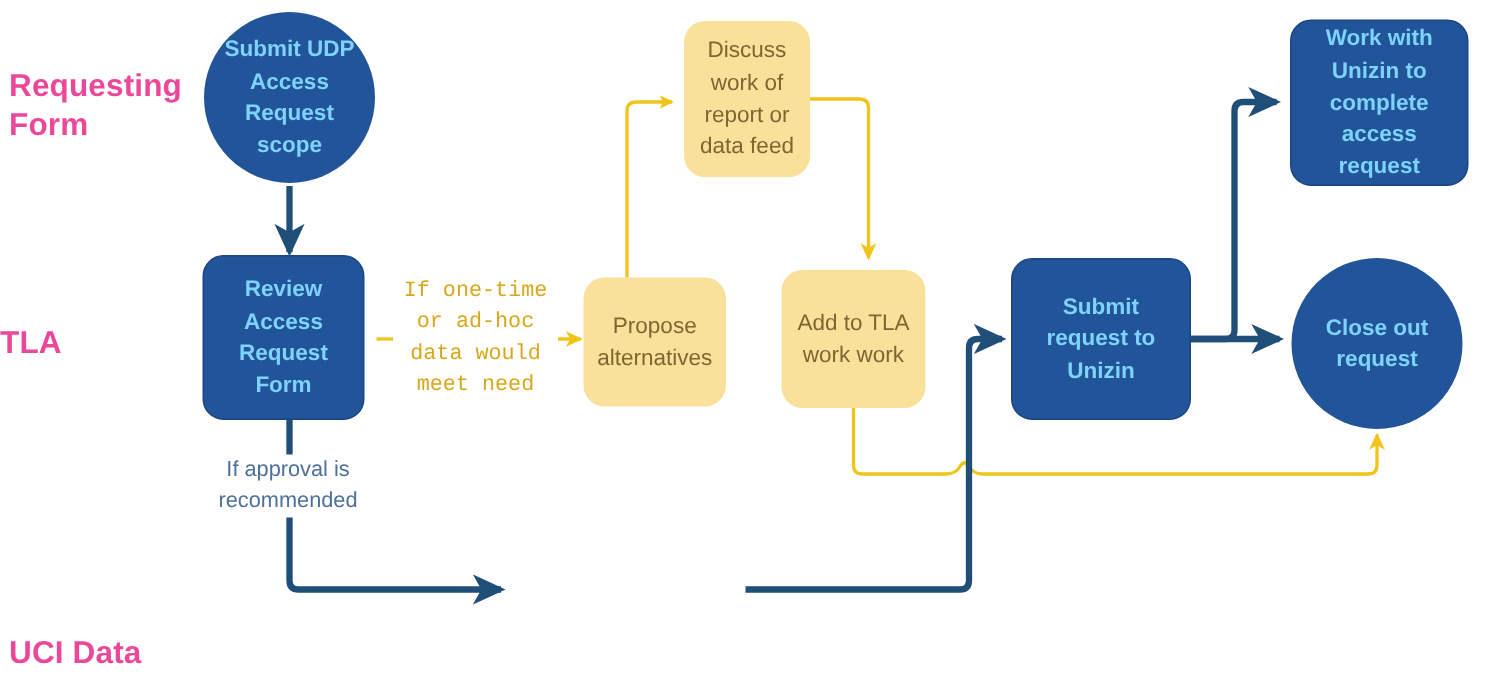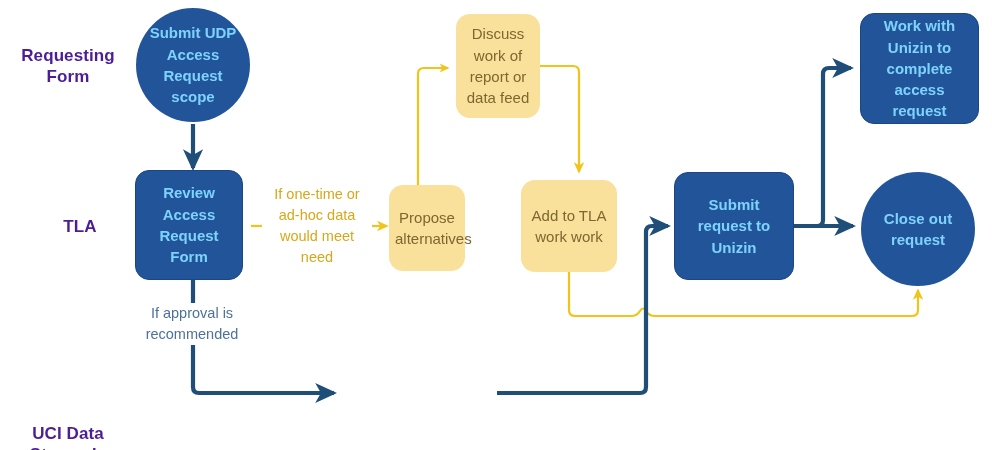--- a/index.html
+++ b/index.html
@@ -23,24 +23,24 @@
     top: 0;
     width: 992px;
     height: 450px;
     pointer-events: none;
   }
 
   
   .lane-label {
     position: absolute;
     font-weight: bold;
-    font-size: 17px;
+    font-size: 21px;
     line-height: 1.25;
-    color: #4c1d95;
-    text-align: center;
+    color: #ec4899;
+    text-align: left;
     letter-spacing: .1px;
   }
 
   
   .node {
     position: absolute;
     display: flex;
     align-items: center;
     justify-content: center;
     text-align: center;
@@ -77,21 +77,21 @@
 
   
   .edge-label {
     position: absolute;
     text-align: center;
     font-size: 14.5px;
     line-height: 1.45;
     z-index: 4;
     background: #ffffff;
   }
-  .edge-label.gold  { color: #D7A81B; }
+  .edge-label.gold  { color: #D7A81B; font-family: Liberation Mono, monospace; }
   .edge-label.slate { color: #4E719B; }
 </style>
 </head>
 <body>
 
 <div id="canvas">
 
   <svg id="wires" viewBox="0 0 992 450" xmlns="http://www.w3.org/2000/svg">
     <defs>
       <marker id="arrowBlue" viewBox="0 0 10 10" refX="8.6" refY="5" markerWidth="5.2" markerHeight="5.2" orient="auto-start-reverse">
@@ -128,38 +128,38 @@
 
       <path d="M 794 226 L 853 226" stroke="#1F4E79" stroke-width="4.2" marker-end="url(#arrowBlue)"></path>
     </g>
   </svg>
 
   <div class="lane-label" style="left:6px; top:45px; width:124px;">
     <div>Requesting</div>
     <div>Form</div>
   </div>
 
-  <div class="lane-label" style="left:18px; top:216px; width:124px;">
+  <div class="lane-label" style="left:0; top:216px; width:124px;">
     <div>TLA</div>
   </div>
 
   <div class="lane-label" style="left:6px; top:375px; width:124px;margin-top:48px;">
     <div>UCI Data</div>
     <div>Stewards</div>
   </div>
 
   <div class="node blue circle" style="left:136px; top:8px; width:114px; height:114px;">
     <div class="txt">Submit UDP Access Request scope</div>
   </div>
 
   <div class="node blue box" style="left:135px; top:170px; width:108px; height:110px;">
     <div class="txt">Review Access Request Form</div>
   </div>
 
-  <div class="node yellow" style="left:389px; top:185px; width:76px; height:86px;">
+  <div class="node yellow" style="left:389px; top:185px; width:95px; height:86px;">
     <div class="txt">Propose alternatives</div>
   </div>
 
   <div class="node yellow" style="left:456px; top:14px; width:84px; height:104px;">
     <div class="txt">Discuss work of report or data feed</div>
   </div>
 
   <div class="node yellow" style="left:521px; top:180px; width:96px; height:92px;">
     <div class="txt">Add to TLA work work</div>
   </div>

